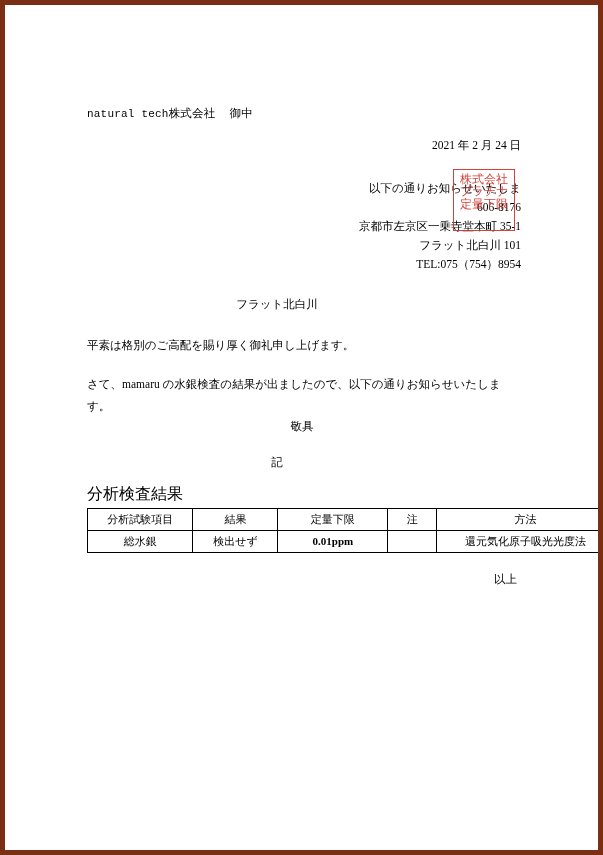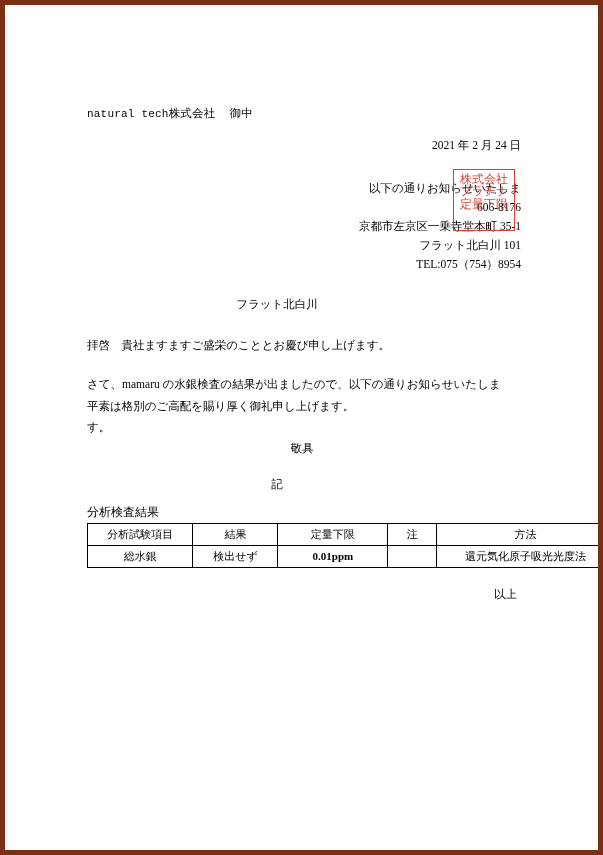--- a/index.html
+++ b/index.html
@@ -90,21 +90,21 @@
     margin-top: 2px;
   }
   .centermark {
     text-align: center;
     font-size: 11.5px;
     margin-top: 18px;
     margin-bottom: 10px;
     padding-right: 60px;
   }
   .table-caption {
-    font-size: 12px;
+    font-size: 16px;
     margin-bottom: 1px;
   }
   table.results {
     border-collapse: collapse;
     width: 528px;
     font-size: 11px;
   }
   table.results th,
   table.results td {
     border: 1px solid #000000;
@@ -169,24 +169,23 @@
 
         <div class="seal">
           <span>株式会社</span>
           <span>プラチナ</span>
           <span>定量下限</span>
         </div>
       </div>
 
       <div class="subject">フラット北白川</div>
 
-      <div class="para">拝啓　貴社ますますご盛栄のこととお慶び申し上げます。</div>
+      <div class="para">平素は格別のご高配を賜り厚く御礼申し上げます。</div>
+
       <div class="para gap">さて、mamaru の水銀検査の結果が出ましたので、以下の通りお知らせいたしま</div>
-
-      <div class="para">平素は格別のご高配を賜り厚く御礼申し上げます。</div>
       <div class="para">す。</div>
 
       <div class="closing">敬具</div>
 
       <div class="centermark">記</div>
 
       <div class="table-caption">分析検査結果</div>
 
       <table class="results">
         <thead>

